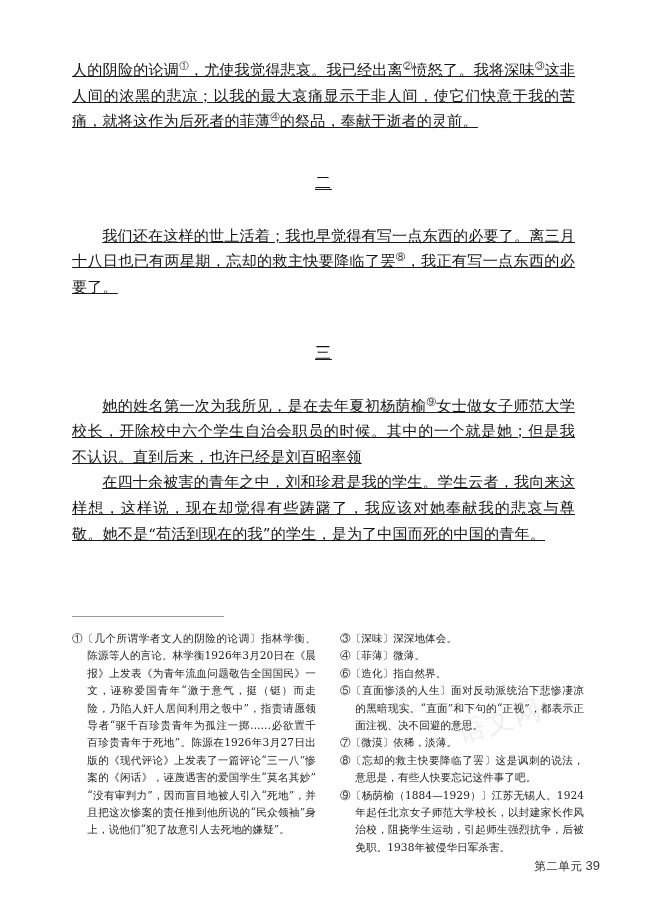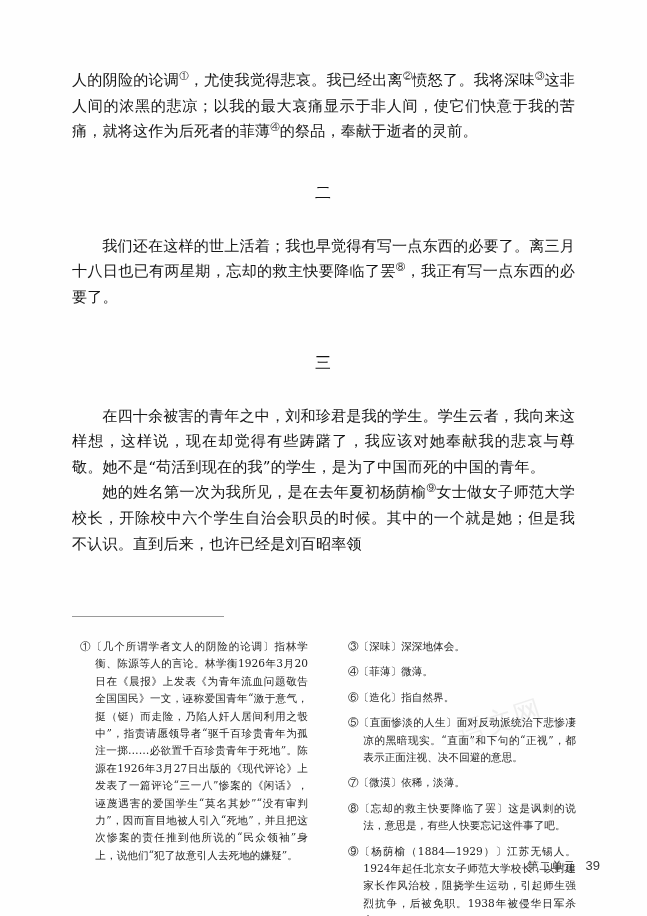--- a/index.html
+++ b/index.html
@@ -36,22 +36,23 @@
     letter-spacing: 2px;
     color: #8d8d8d;
     line-height: 1.25;
     white-space: nowrap;
   }
 
   
   .body-area {
     position: absolute;
     left: 72px;
-    top: 68px;
+    top: 58px;
     width: 503px;
+    text-decoration: underline;
   }
   .para {
     font-size: 15.1px;
     line-height: 25.6px;
     text-align: justify;
     text-justify: inter-ideograph;
     margin: 0;
     letter-spacing: 0.15px;
     color: #161616;
   }
@@ -97,38 +98,38 @@
     gap: 24px;
   }
   .fn-col {
     width: 244px;
   }
   .fn {
     font-size: 10.6px;
     line-height: 17.4px;
     text-align: justify;
     text-justify: inter-ideograph;
-    margin: 8px;
+    margin: 0;
     color: #242424;
     padding-left: 1.45em;
     text-indent: -1.45em;
     letter-spacing: 0.05px;
   }
   .fn .marker {
     letter-spacing: 0;
   }
 
   
   .footer {
     position: absolute;
     right: 47px;
     bottom: 42px;
     display: flex;
     align-items: baseline;
-    gap: 10px;
+    gap: 3px;
     color: #3a3a3a;
   }
   .footer-unit {
     font-size: 11.6px;
     letter-spacing: 0.5px;
   }
   .footer-page {
     font-size: 13px;
     font-family: Liberation Sans, sans-serif;
   }
@@ -147,22 +148,22 @@
     <div class="gap-before-sec"></div>
     <div class="section-num">二</div>
     <div class="gap-after-sec"></div>
 
     <p class="para indent">我们还在这样的世上活着；我也早觉得有写一点东西的必要了。离三月十八日也已有两星期，忘却的救主快要降临了罢<span class="sup">⑧</span>，我正有写一点东西的必要了。</p>
 
     <div class="gap-before-sec3"></div>
     <div class="section-num">三</div>
     <div class="gap-after-sec3"></div>
 
+    <p class="para indent">她的姓名第一次为我所见，是在去年夏初杨荫榆<span class="sup">⑨</span>女士做女子师范大学校长，开除校中六个学生自治会职员的时候。其中的一个就是她；但是我不认识。直到后来，也许已经是刘百昭率领</p>
     <p class="para indent">在四十余被害的青年之中，刘和珍君是我的学生。学生云者，我向来这样想，这样说，现在却觉得有些踌躇了，我应该对她奉献我的悲哀与尊敬。她不是“苟活到现在的我”的学生，是为了中国而死的中国的青年。</p>
-    <p class="para indent">她的姓名第一次为我所见，是在去年夏初杨荫榆<span class="sup">⑨</span>女士做女子师范大学校长，开除校中六个学生自治会职员的时候。其中的一个就是她；但是我不认识。直到后来，也许已经是刘百昭率领</p>
   </div>
 
   <div class="fn-divider"></div>
 
   <div class="fn-cols">
     <div class="fn-col">
       <p class="fn"><span class="marker">①</span><span>〔几个所谓学者文人的阴险的论调〕指林学衡、陈源等人的言论。林学衡1926年3月20日在《晨报》上发表《为青年流血问题敬告全国国民》一文，诬称爱国青年“激于意气，挺（铤）而走险，乃陷人奸人居间利用之彀中”，指责请愿领导者“驱千百珍贵青年为孤注一掷……必欲置千百珍贵青年于死地”。陈源在1926年3月27日出版的《现代评论》上发表了一篇评论“三一八”惨案的《闲话》，诬蔑遇害的爱国学生“莫名其妙”“没有审判力”，因而盲目地被人引入“死地”，并且把这次惨案的责任推到他所说的“民众领袖”身上，说他们“犯了故意引人去死地的嫌疑”。</span></p>
     </div>
     <div class="fn-col">
       <p class="fn"><span class="marker">③</span><span>〔深味〕深深地体会。</span></p>

